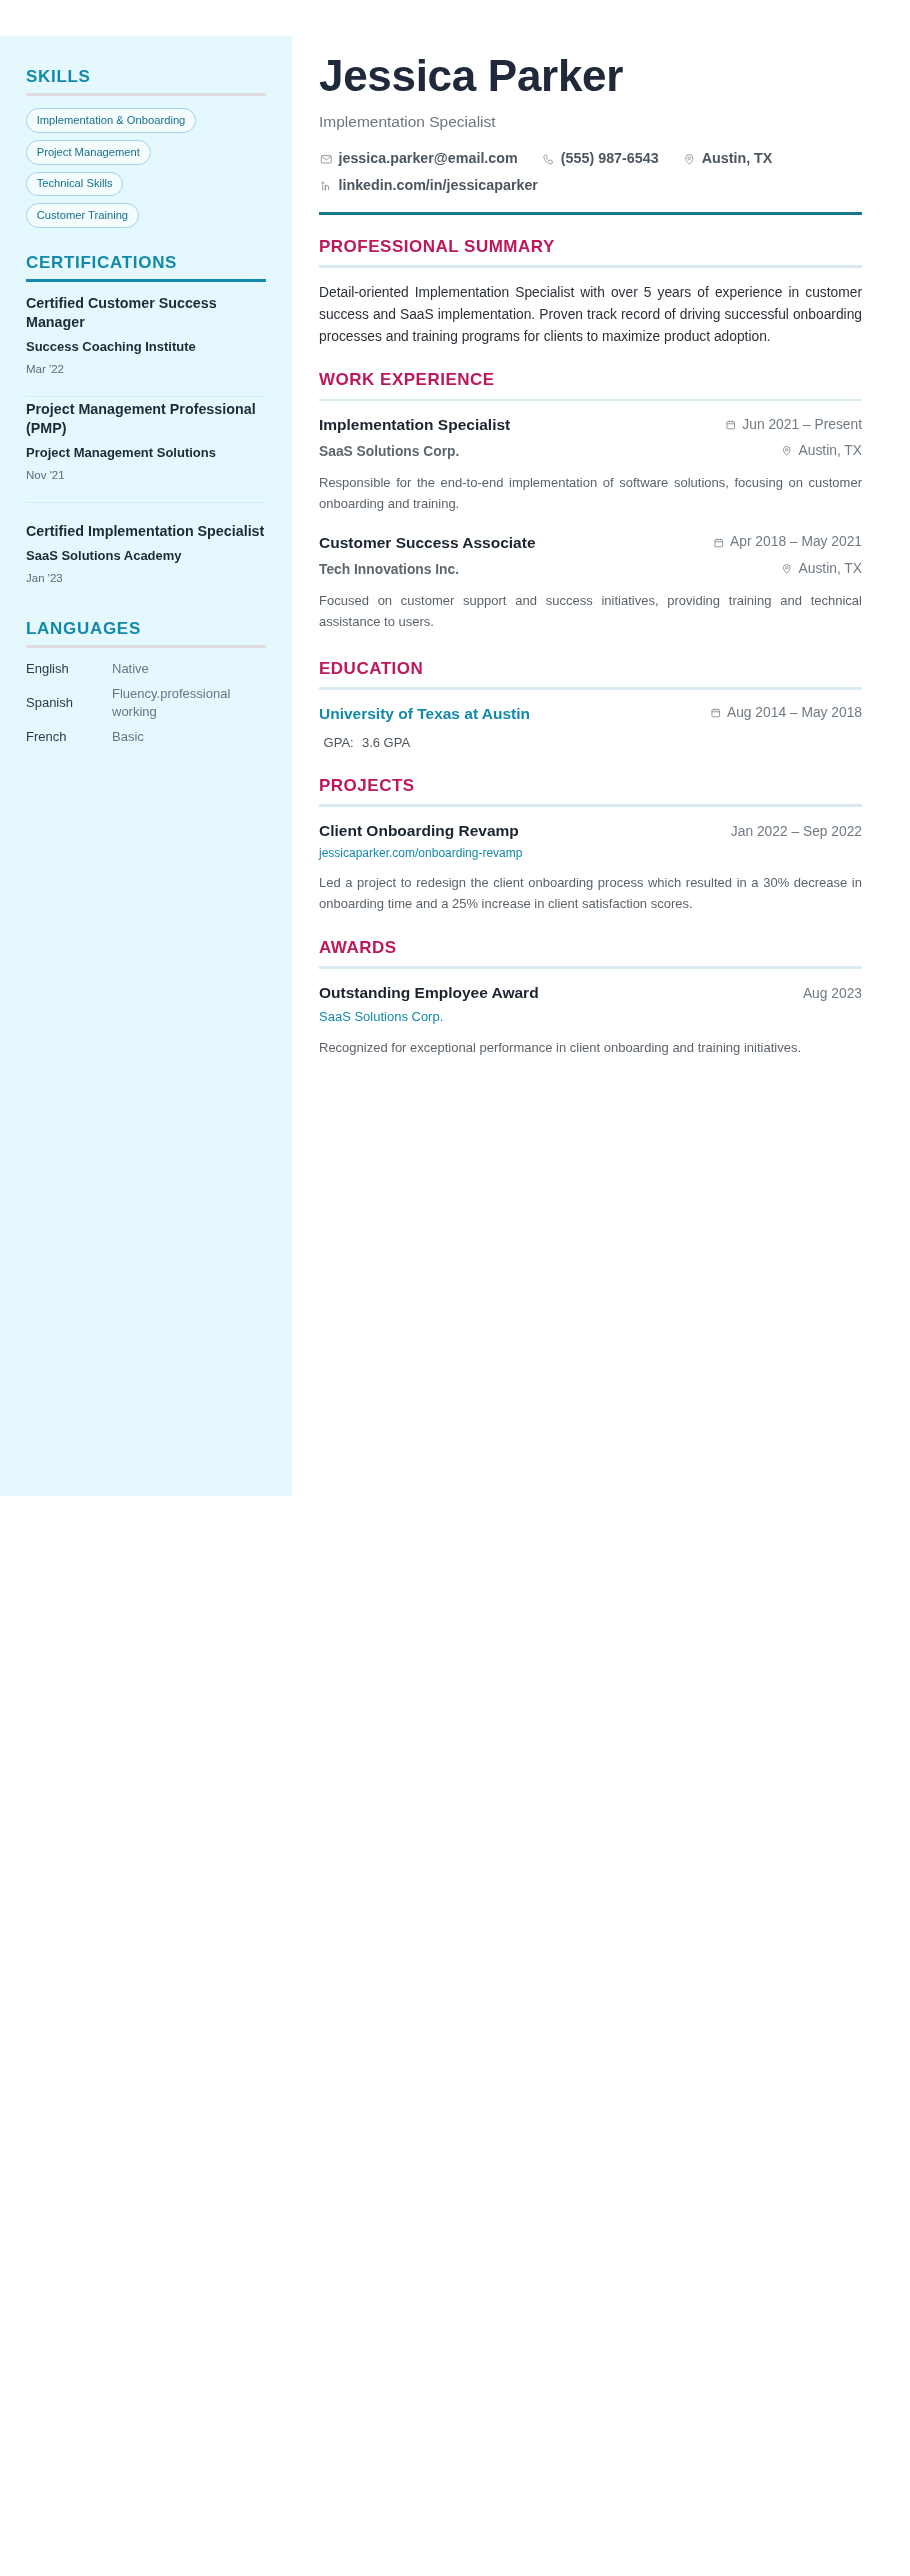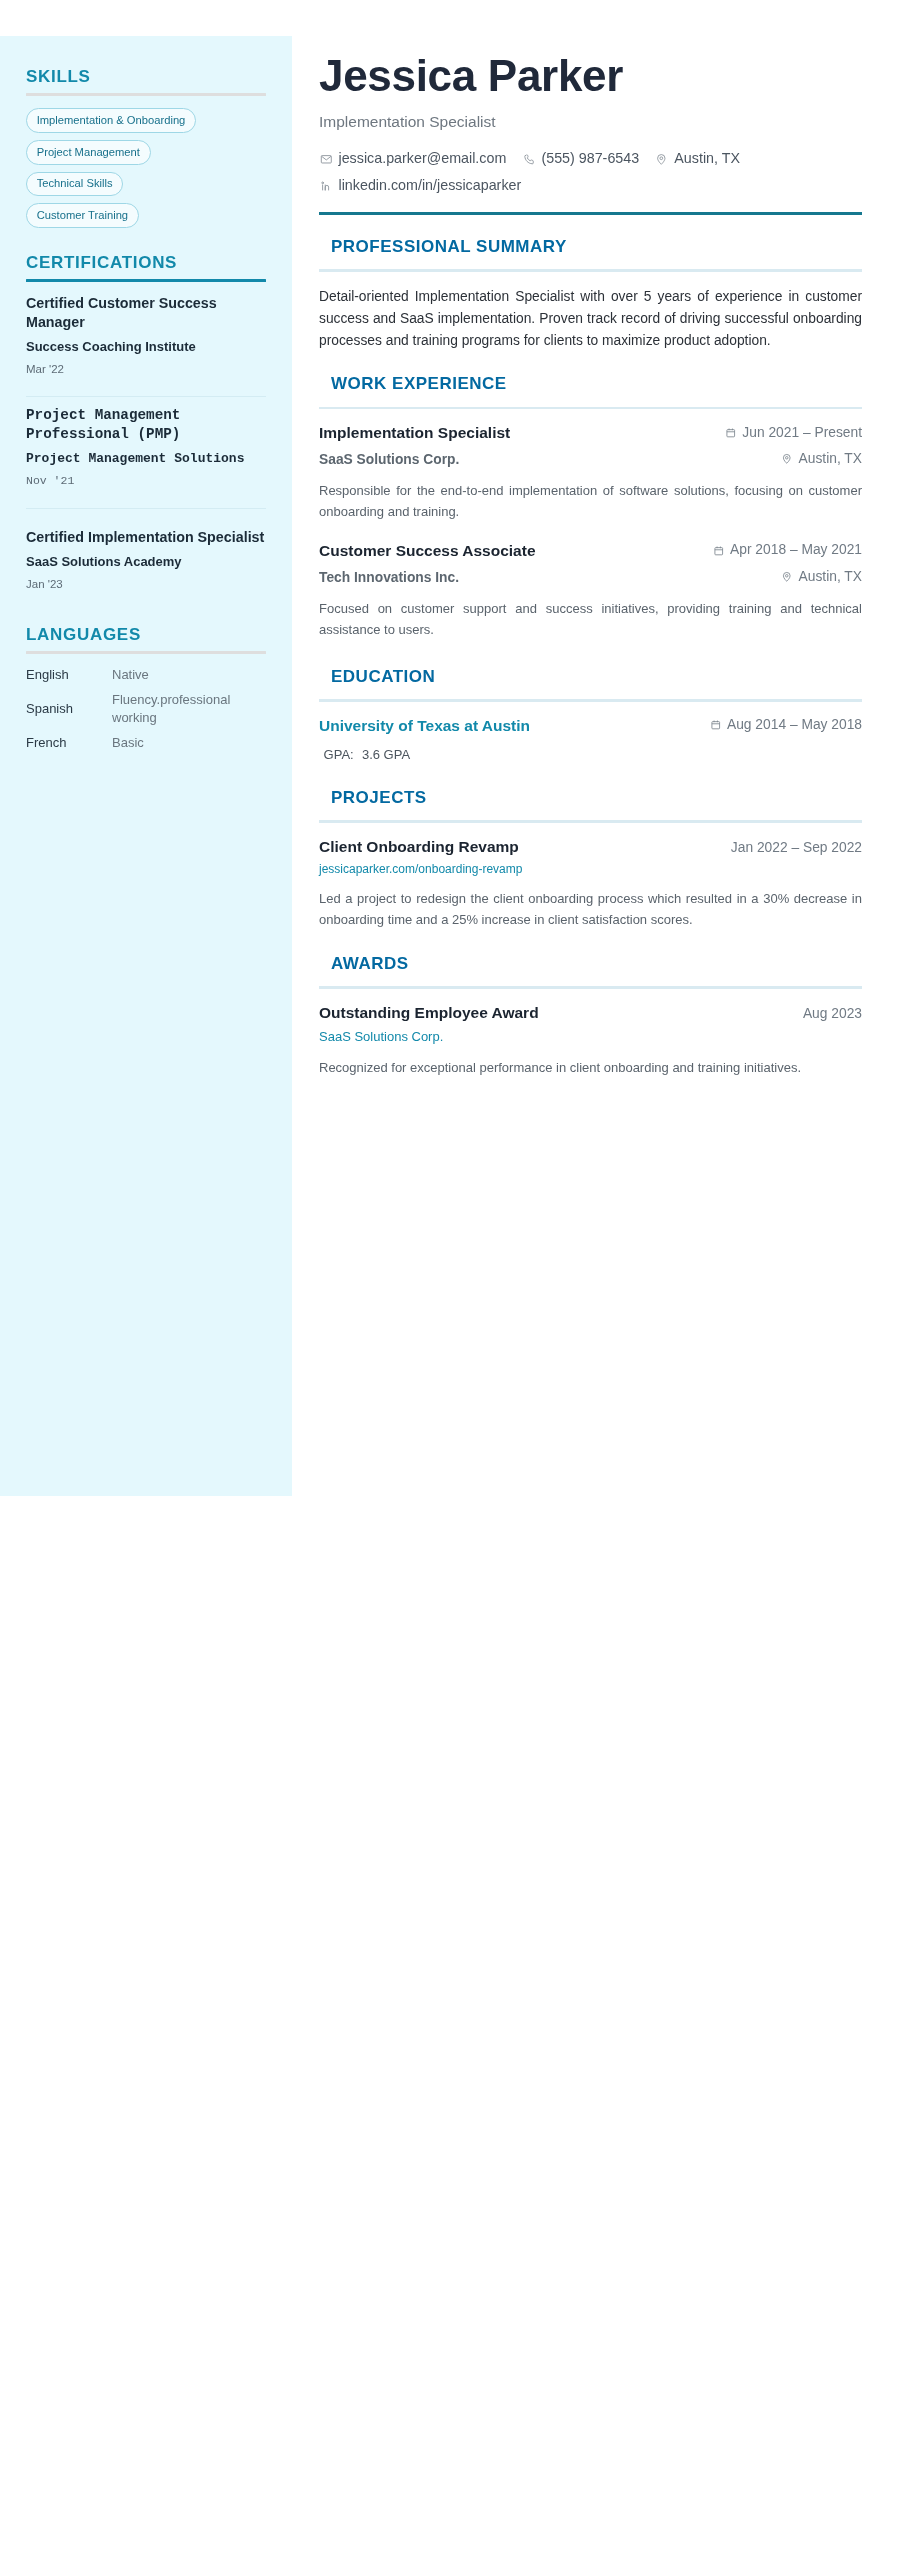--- a/index.html
+++ b/index.html
@@ -148,22 +148,23 @@
     color: #6e7780;
     margin: 12.6px 0 0 0;
     line-height: 1.3;
   }
 
   .contact-rows { margin-top: 18.4px; }
   .contact-line {
     display: flex;
     align-items: flex-start;
     flex-wrap: wrap;
-    gap: 3px;
+    gap: 11px;
     margin-bottom: 9.2px;
+    font-weight: bold;
   }
   .contact-item {
     display: inline-flex;
     align-items: center;
     gap: 5.7px;
     font-size: 14.3px;
     color: #4b5560;
     line-height: 1.25;
     margin-right: 12.6px;
   }
@@ -184,23 +185,23 @@
     background: #16788f;
     margin: 17px 0 0 0;
   }
 
   
   .sec { margin-top: 20.6px; }
   .sec-heading {
     font-size: 17px;
     font-weight: 700;
     letter-spacing: 0.5px;
-    color: #0369a1;
+    color: #be185d;
     line-height: 1.25;
-    margin: 12px;
+    margin: 0;
   }
   .sec-rule {
     height: 2.9px;
     background: #d9eaf1;
     margin: 8px 0 13.8px 0;
   }
 
   .summary-text {
     font-size: 13.8px;
     color: #2c3138;
@@ -311,21 +312,21 @@
         <h2 class="side-heading">CERTIFICATIONS</h2>
         <div class="side-rule-strong"></div>
 
         <div class="cert-item">
           <div class="cert-name">Certified Customer Success Manager</div>
           <div class="cert-org">Success Coaching Institute</div>
           <div class="cert-date">Mar '22</div>
         </div>
         <div class="cert-divider"></div>
 
-        <div class="cert-item" style="margin-top:9px;font-family:Liberation Mono, monospace;">
+        <div class="cert-item" style="margin-top:3px;">
           <div class="cert-name">Project Management Professional (PMP)</div>
           <div class="cert-org">Project Management Solutions</div>
           <div class="cert-date">Nov '21</div>
         </div>
         <div class="cert-divider"></div>
 
         <div class="cert-item last" style="margin-top:19.5px;">
           <div class="cert-name">Certified Implementation Specialist</div>
           <div class="cert-org">SaaS Solutions Academy</div>
           <div class="cert-date">Jan '23</div>

